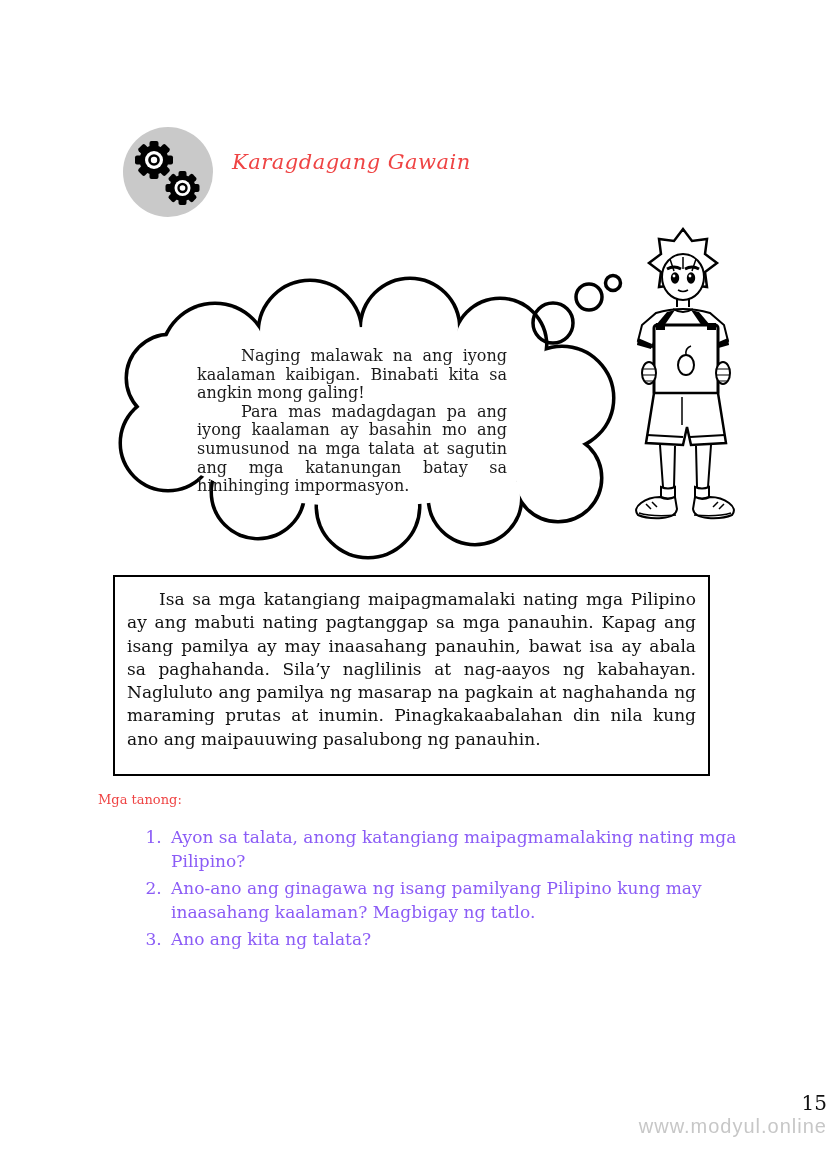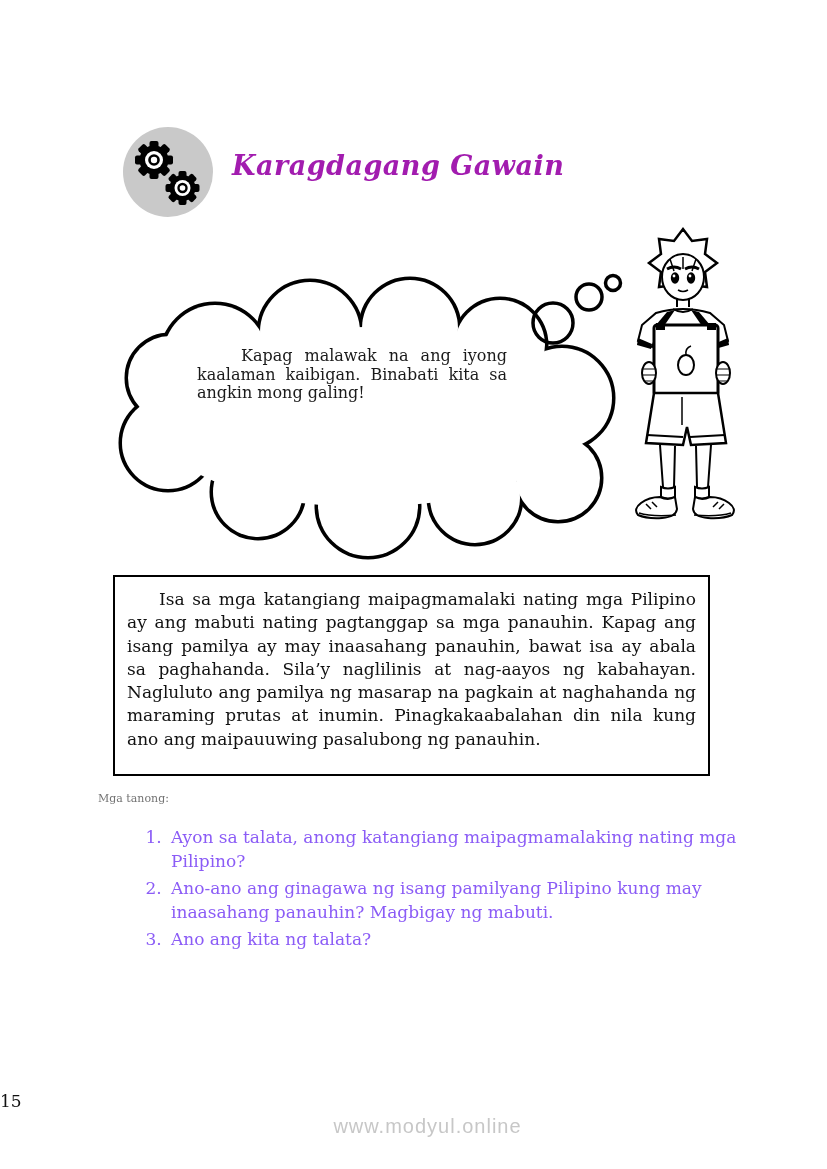--- a/index.html
+++ b/index.html
@@ -10,22 +10,22 @@
     font-family:"DejaVu Serif", serif;
     color:#111;
     overflow:hidden;
   }
   
   .header-icon{
     position:absolute;left:123px;top:127px;width:90px;height:90px;
   }
   .page-title{
     position:absolute;left:232px;top:150px;
-    font-size:27px;font-weight:bold;font-style:italic;
-    letter-spacing:0.5px;color:#a21caf;white-space:nowrap;
+    font-size:21px;font-weight:normal;font-style:italic;
+    letter-spacing:0.5px;color:#ef4444;white-space:nowrap;
   }
   
   .scene{
     position:absolute;left:90px;top:225px;width:700px;height:345px;
   }
   .bubble-text{
     position:absolute;left:197px;top:347px;width:310px;
     font-size:16px;line-height:18.6px;text-align:justify;color:#1a1a1a;
   }
   .bubble-text p{margin:0;text-indent:44px;}
@@ -34,36 +34,36 @@
     position:absolute;left:113px;top:575px;width:597px;height:201px;
     border:2px solid #000;box-sizing:border-box;
     padding:11px 12px 4px 12px;
   }
   .passage-text{
     font-size:17px;line-height:23.3px;text-align:justify;
     text-indent:32px;color:#111;margin:0;
   }
   
   .questions-heading{
-    position:absolute;left:98px;top:792px;font-size:11px;color:#737373;
+    position:absolute;left:98px;top:792px;font-size:13px;color:#ef4444;
   }
   .questions-list{
     position:absolute;left:131px;top:825px;width:586px;
     margin:0;padding-left:36px;
     font-size:17px;line-height:24px;color:#8b5cf6;
   }
   .questions-list li{padding-left:4px;margin-bottom:3px;}
   
   .page-number{
     position:absolute;left:0;right:0;top:1091px;
-    text-align:left;font-size:17px;color:#111;
+    text-align:right;font-size:20px;color:#111;
   }
   .watermark{
     position:absolute;left:0;right:0;top:1115px;
-    text-align:center;
+    text-align:right;
     font-family:"Liberation Sans", sans-serif;
     font-size:20px;letter-spacing:1px;color:#c7c7c7;margin-left:28px;
   }
 </style>
 </head>
 <body>
 
 <div class="page">
 
   <div class="header-icon">
@@ -181,30 +181,31 @@
       <path stroke-width="2" d="M605,262 Q612,265 619,262 L619,272 Q612,275 605,272 Z"></path>
 
       <path stroke-width="2" d="M570,272 Q559,272 551,278 Q543,284 548,290 Q557,294 572,293 Q586,292 587,284 L585,272 Q578,276 570,272 Z"></path>
       <path d="M549,288 Q562,292 586,290 M556,279 L561,284 M562,277 L567,282" stroke-width="1.5" fill="none"></path>
       <path stroke-width="2" d="M620,272 Q631,272 639,278 Q647,284 642,290 Q633,294 618,293 Q604,292 603,284 L605,272 Q612,276 620,272 Z"></path>
       <path d="M604,290 Q628,292 641,288 M634,279 L629,284 M628,277 L623,282" stroke-width="1.5" fill="none"></path>
     </g>
   </svg>
 
   <div class="bubble-text">
-    <p>Kapag malawak na ang iyong kaalaman kaibigan. Binabati kita sa angkin mong galing!</p>
+    <p>Naging malawak na ang iyong kaalaman kaibigan. Binabati kita sa angkin mong galing!</p>
+    <p>Para mas madagdagan pa ang iyong kaalaman ay basahin mo ang sumusunod na mga talata at sagutin ang mga katanungan batay sa hinihinging impormasyon.</p>
   </div>
 
   <div class="passage-box">
     <p class="passage-text">Isa sa mga katangiang maipagmamalaki nating mga Pilipino ay ang mabuti nating pagtanggap sa mga panauhin. Kapag ang isang pamilya ay may inaasahang panauhin, bawat isa ay abala sa paghahanda. Sila’y naglilinis at nag-aayos ng kabahayan. Nagluluto ang pamilya ng masarap na pagkain at naghahanda ng maraming prutas at inumin. Pinagkakaabalahan din nila kung ano ang maipauuwing pasalubong ng panauhin.</p>
   </div>
 
   <div class="questions-heading">Mga tanong:</div>
   <ol class="questions-list">
     <li>Ayon sa talata, anong katangiang maipagmamalaking nating mga Pilipino?</li>
-    <li>Ano-ano ang ginagawa ng isang pamilyang Pilipino kung may inaasahang panauhin? Magbigay ng mabuti.</li>
+    <li>Ano-ano ang ginagawa ng isang pamilyang Pilipino kung may inaasahang kaalaman? Magbigay ng tatlo.</li>
     <li>Ano ang kita ng talata?</li>
   </ol>
 
   <div class="page-number">15</div>
   <div class="watermark">www.modyul.online</div>
 
 </div>
 
 </body></html>

